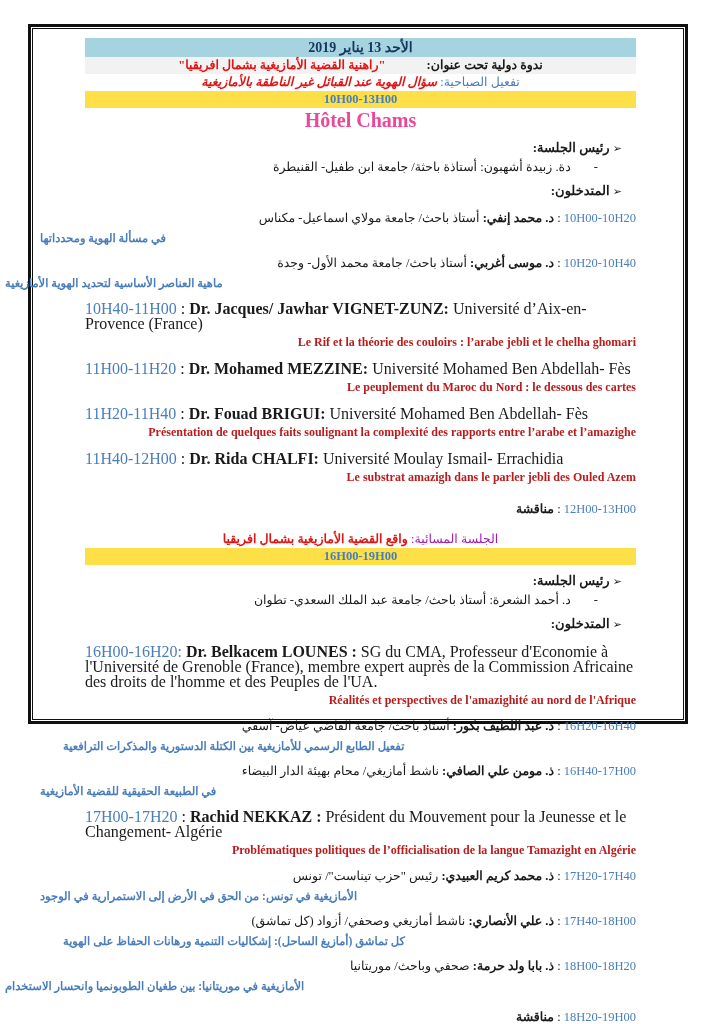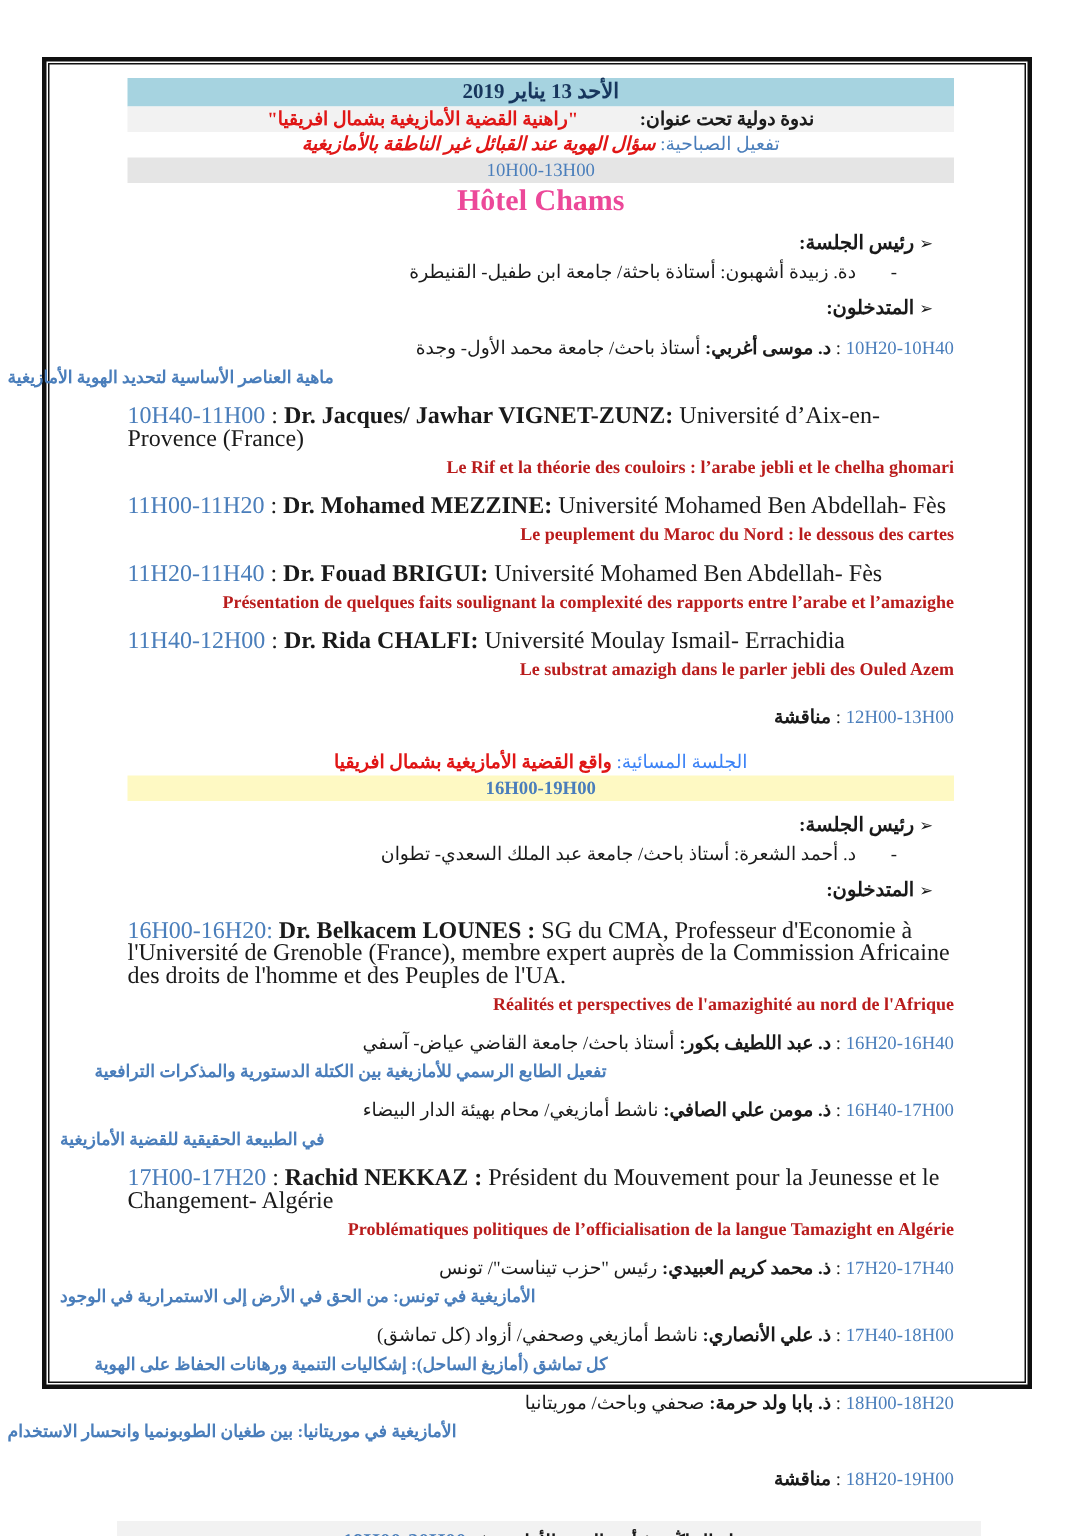--- a/index.html
+++ b/index.html
@@ -2,38 +2,38 @@
 <html><head>
 <meta charset="utf-8">
 <style>
   html,body{margin:0;padding:0;}
   body{
     width:724px;height:1024px;position:relative;background:#ffffff;
     font-family:"Liberation Serif","DejaVu Serif",serif;color:#1a1a1a;
     overflow:hidden;
   }
   .page{
-    position:absolute;left:28px;top:38px;width:660px;height:888px;
+    position:absolute;left:28px;top:24px;width:660px;height:700px;
     border:3px solid #101010;background:#ffffff;box-sizing:border-box;
   }
   .page-inner{
     position:absolute;left:1px;top:1px;right:1px;bottom:1px;
     border:1px solid #101010;
   }
   .content{padding:9px 47px 0 52px;}
 
   
   .brow{text-align:center;line-height:17px;font-size:12.5px;}
   .row-date{background:#a6d3e0;line-height:19px;font-size:14px;font-weight:bold;color:#17365d;}
   .row-conf{background:#f2f2f2;}
   .row-conf .lbl{font-weight:bold;color:#1a1a1a;margin-left:38px;}
   .row-conf .ttl{font-weight:bold;color:#e01616;}
   .row-theme .lbl{color:#4a7ebb;}
   .row-theme .ttl{font-weight:bold;color:#e01616;font-style:italic;}
-  .row-time{background:#e5e5e5;color:#4a7ebb;font-weight:normal;}
+  .row-time{background:#fde047;color:#4a7ebb;font-weight:bold;}
   .row-venue{line-height:24px;font-size:20px;font-weight:bold;color:#ec4899;}
 
   
   .hline{direction:rtl;text-align:right;font-size:13px;font-weight:bold;
          margin:7px 14px 0 0;line-height:17px;}
   .hline .arrow{font-family:"DejaVu Sans",sans-serif;font-size:11px;color:#1a1a1a;}
   .chairline{direction:rtl;text-align:right;font-size:12.5px;margin:2px 38px 0 0;line-height:16px;}
   .chairline .nm{font-weight:normal;margin-right:20px;}
 
   .entry{margin-top:11px;}
@@ -46,23 +46,23 @@
             font-size:11.5px;margin:5px 0 0 0;line-height:14px;}
   .pos-a{margin-left:-45px;}
   .pos-b{margin-left:-80px;}
   .pos-c{margin-left:-22px;}
   .ftitle{text-align:right;color:#b91c1c;font-weight:bold;font-size:12px;
           margin:4px 0 0 0;line-height:15px;}
   .disc{direction:rtl;text-align:right;font-size:12.5px;margin:16px 0 0 0;line-height:16px;}
   .disc .dlabel{font-weight:bold;}
 
   .s2head{text-align:center;font-size:12.5px;margin:14px 0 0 0;line-height:17px;}
-  .s2head .lbl{color:#3b82f6;}
+  .s2head .lbl{color:#a21caf;}
   .s2head .ttl{color:#e01616;font-weight:bold;text-align:right;}
-  .s2time{background:#fef9c3;text-align:center;color:#4a7ebb;font-weight:bold;
+  .s2time{background:#fde047;text-align:center;color:#4a7ebb;font-weight:bold;
           font-size:12.5px;line-height:17px;margin:0;}
 
   .gala{background:#f2f2f2;margin:20px -18px 0 -7px;text-align:center;
         padding:5px 0 7px 0;direction:ltr;}
   .gala .gtime{color:#4a7ebb;font-weight:bold;font-size:14px;}
   .gala .glabel{font-weight:bold;font-size:12.5px;color:#1a1a1a;}
   p{margin:0;}
 </style>
 </head>
 <body>
@@ -96,20 +96,24 @@
       <p class="chairline">
         <span>-</span>
         <span class="nm">دة. زبيدة أشهبون:</span>
         <span>أستاذة باحثة/ جامعة ابن طفيل- القنيطرة</span>
       </p>
       <p class="hline">
         <span class="arrow">➢</span>
         <span>المتدخلون:</span>
       </p>
 
+      <div class="entry">
+        <p class="line rtl"><span class="time">10H00-10H20</span><span> : </span><span class="spk">د. محمد إنفي:</span> <span>أستاذ باحث/ جامعة مولاي اسماعيل- مكناس</span></p>
+        <p class="subtitle pos-a">في مسألة الهوية ومحدداتها</p>
+      </div>
 
       <div class="entry">
         <p class="line rtl"><span class="time">10H20-10H40</span><span> : </span><span class="spk">د. موسى أغربي:</span> <span>أستاذ باحث/ جامعة محمد الأول- وجدة</span></p>
         <p class="subtitle pos-b">ماهية العناصر الأساسية لتحديد الهوية الأمازيغية</p>
       </div>
 
       <div class="entry">
         <p class="line ltr"><span class="time">10H40-11H00</span><span> : </span><span class="spk">Dr. Jacques/ Jawhar VIGNET-ZUNZ:</span> <span>Université d’Aix-en-Provence (France)</span></p>
         <p class="ftitle">Le Rif et la théorie des couloirs : l’arabe jebli et le chelha ghomari</p>
       </div>

